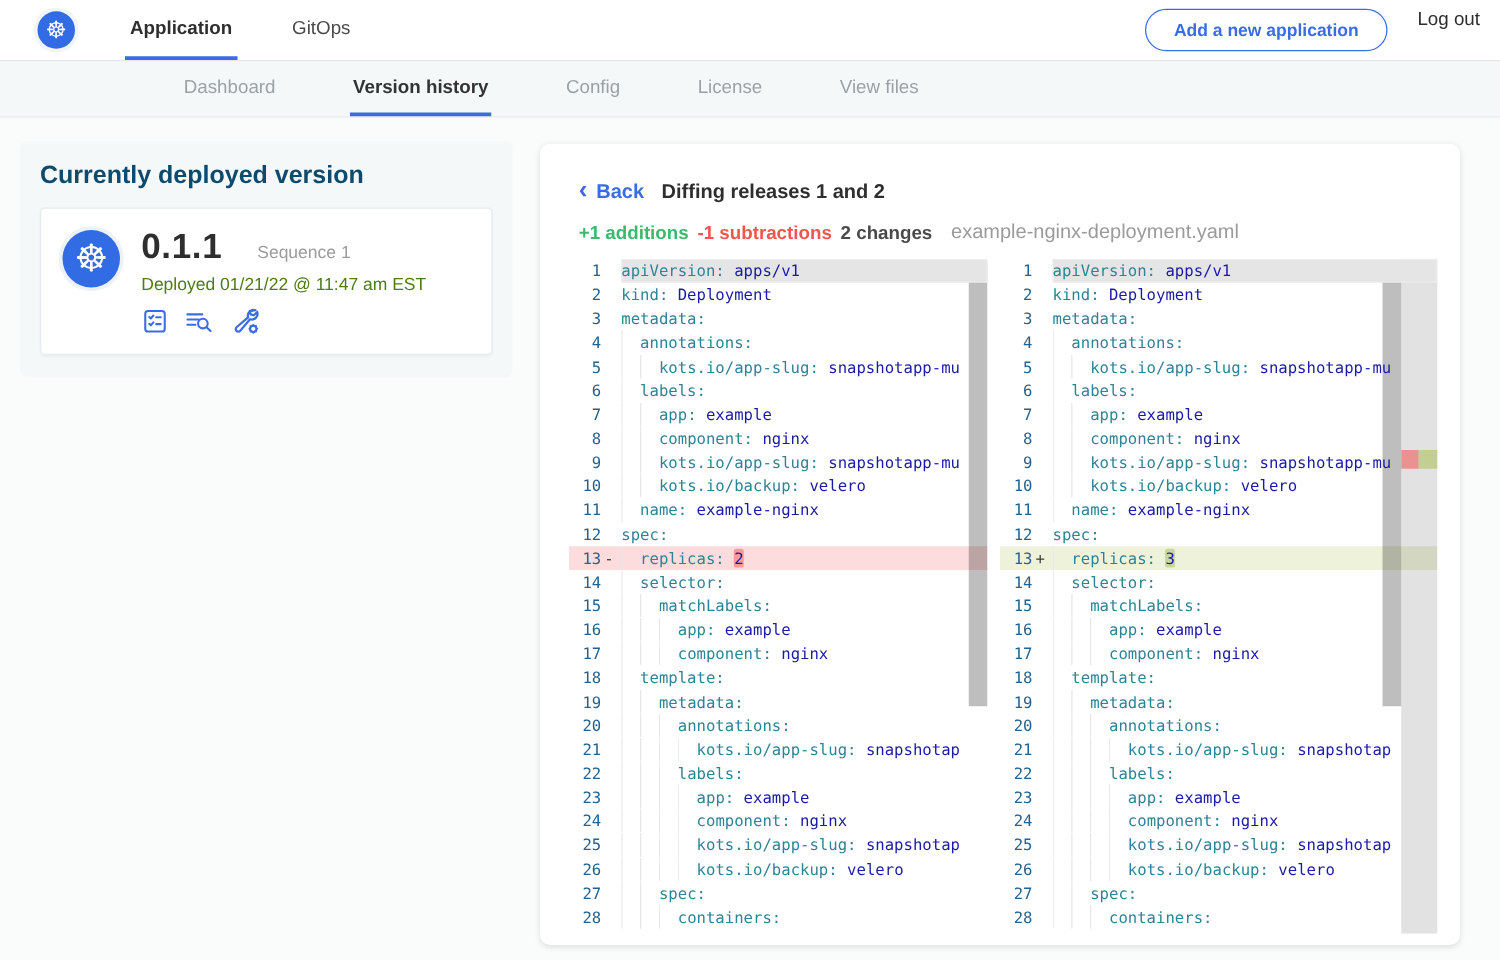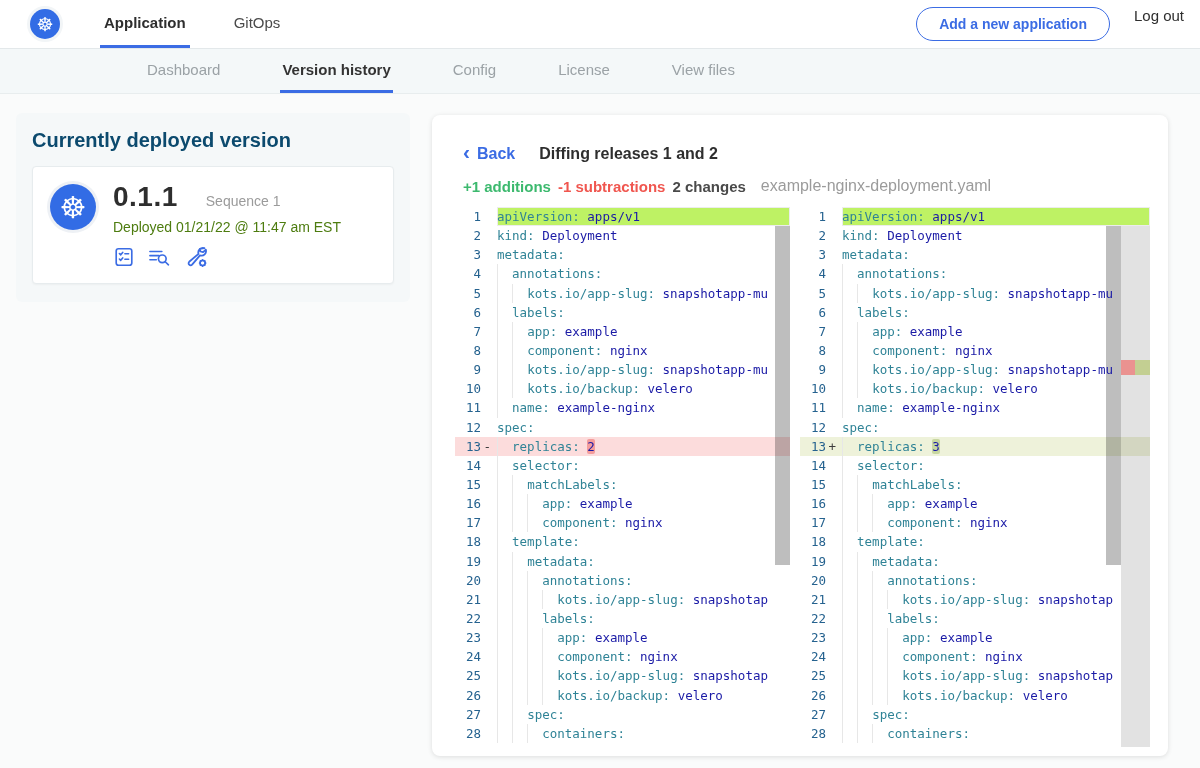--- a/index.html
+++ b/index.html
@@ -46,21 +46,21 @@
   .vc-icons{margin-top:10px;display:flex;gap:12px;align-items:center}
   .vc-icons svg{display:block;cursor:pointer}
   
   .diff-card{position:absolute;left:432px;top:115px;width:736px;height:641px;background:#fff;
     border-radius:8px;box-shadow:0 1px 5px rgba(0,0,0,.12);box-sizing:border-box;
     padding:28px 18px 0 23px}
   .diff-header{display:flex;align-items:center;margin-left:8px}
   .back{display:flex;align-items:center;gap:7px;color:var(--accent-blue,#3b6ce4);
     font-size:16px;font-weight:700;cursor:pointer}
   .back .chev{font-size:21px;line-height:1;transform:translateY(-2px)}
-  .diff-title{margin-left:24px;font-size:16px;font-weight:700;color:#2e2e2e}
+  .diff-title{margin-left:14px;font-size:16px;font-weight:700;color:#2e2e2e}
   .diff-stats{display:flex;align-items:center;margin-left:8px;margin-top:13px;font-size:15px;gap:7px}
   .adds{color:var(--addition-green,#3cb96e);font-weight:700}
   .subs{color:var(--subtraction-red,#f0564f);font-weight:700}
   .changes{color:#4a4a4a;font-weight:700}
   .filename{color:#9b9b9b;margin-left:8px;font-size:16px}
   
   .editors{display:flex;gap:10px;margin-top:12px}
   .editor{position:relative;background:#fff;overflow:hidden;height:540px}
   .editor.left{width:335px}
   .editor.right{width:350px}
@@ -70,21 +70,21 @@
   .num{flex:1;text-align:right;color:var(--line-number,#25628f)}
   .mk{width:10px;text-align:right;color:#3c3c3c}
   .code{flex:1;overflow:hidden;position:relative}
   .ind{display:inline-block;height:19.15px;box-shadow:inset 1px 0 0 #e7e7e7;vertical-align:top}
   .k{color:var(--key,#2f8396)}
   .v{color:var(--value,#1a1aa6)}
   .cl.del{background:var(--line-del-bg,#fcdcdc)}
   .cl.add{background:var(--line-add-bg,#eef2da)}
   .cl.del .v.chg{background:var(--word-del-bg,#f49c9c);border-radius:2px}
   .cl.add .v.chg{background:var(--word-add-bg,#c8d7a0);border-radius:2px}
-  .cl.first .code{background:#bef264;box-shadow:inset 0 0 0 1px #ececec}
+  .cl.first .code{background:#e5e5e5;box-shadow:inset 0 0 0 1px #ececec}
   .sb-thumb{position:absolute;top:2px;width:15px;height:356px;background:rgba(0,0,0,.255)}
   .editor.left .sb-thumb{right:0}
   .editor.right .sb-thumb{right:29px}
   .sb-track{position:absolute;top:0;bottom:0;right:0;width:29px;background:rgba(0,0,0,.115)}
   .mm-del{position:absolute;top:153px;right:15px;width:14px;height:15px;background:#ea9290}
   .mm-add{position:absolute;top:153px;right:0;width:15px;height:15px;background:#c3cf92}
 </style>
 </head>
 <body>
 

